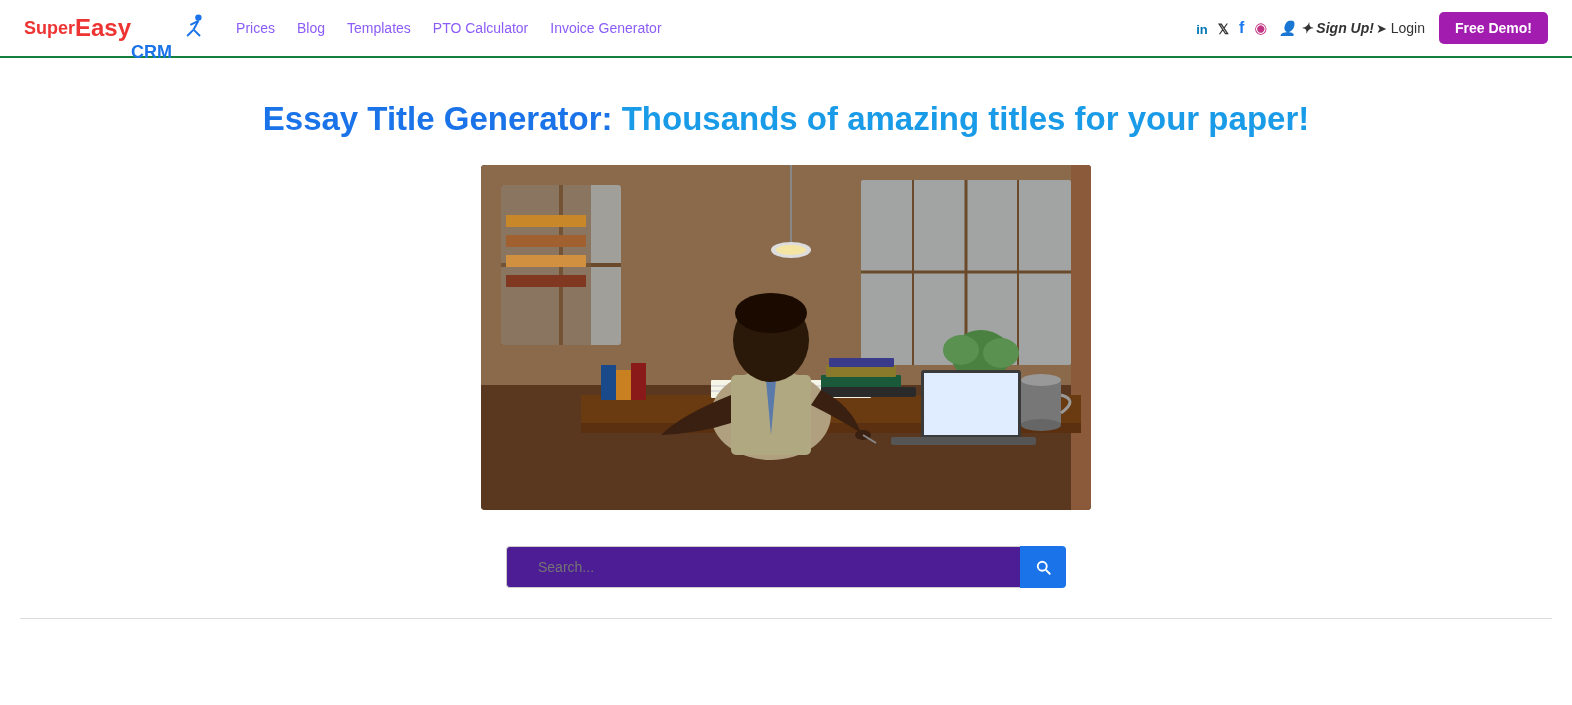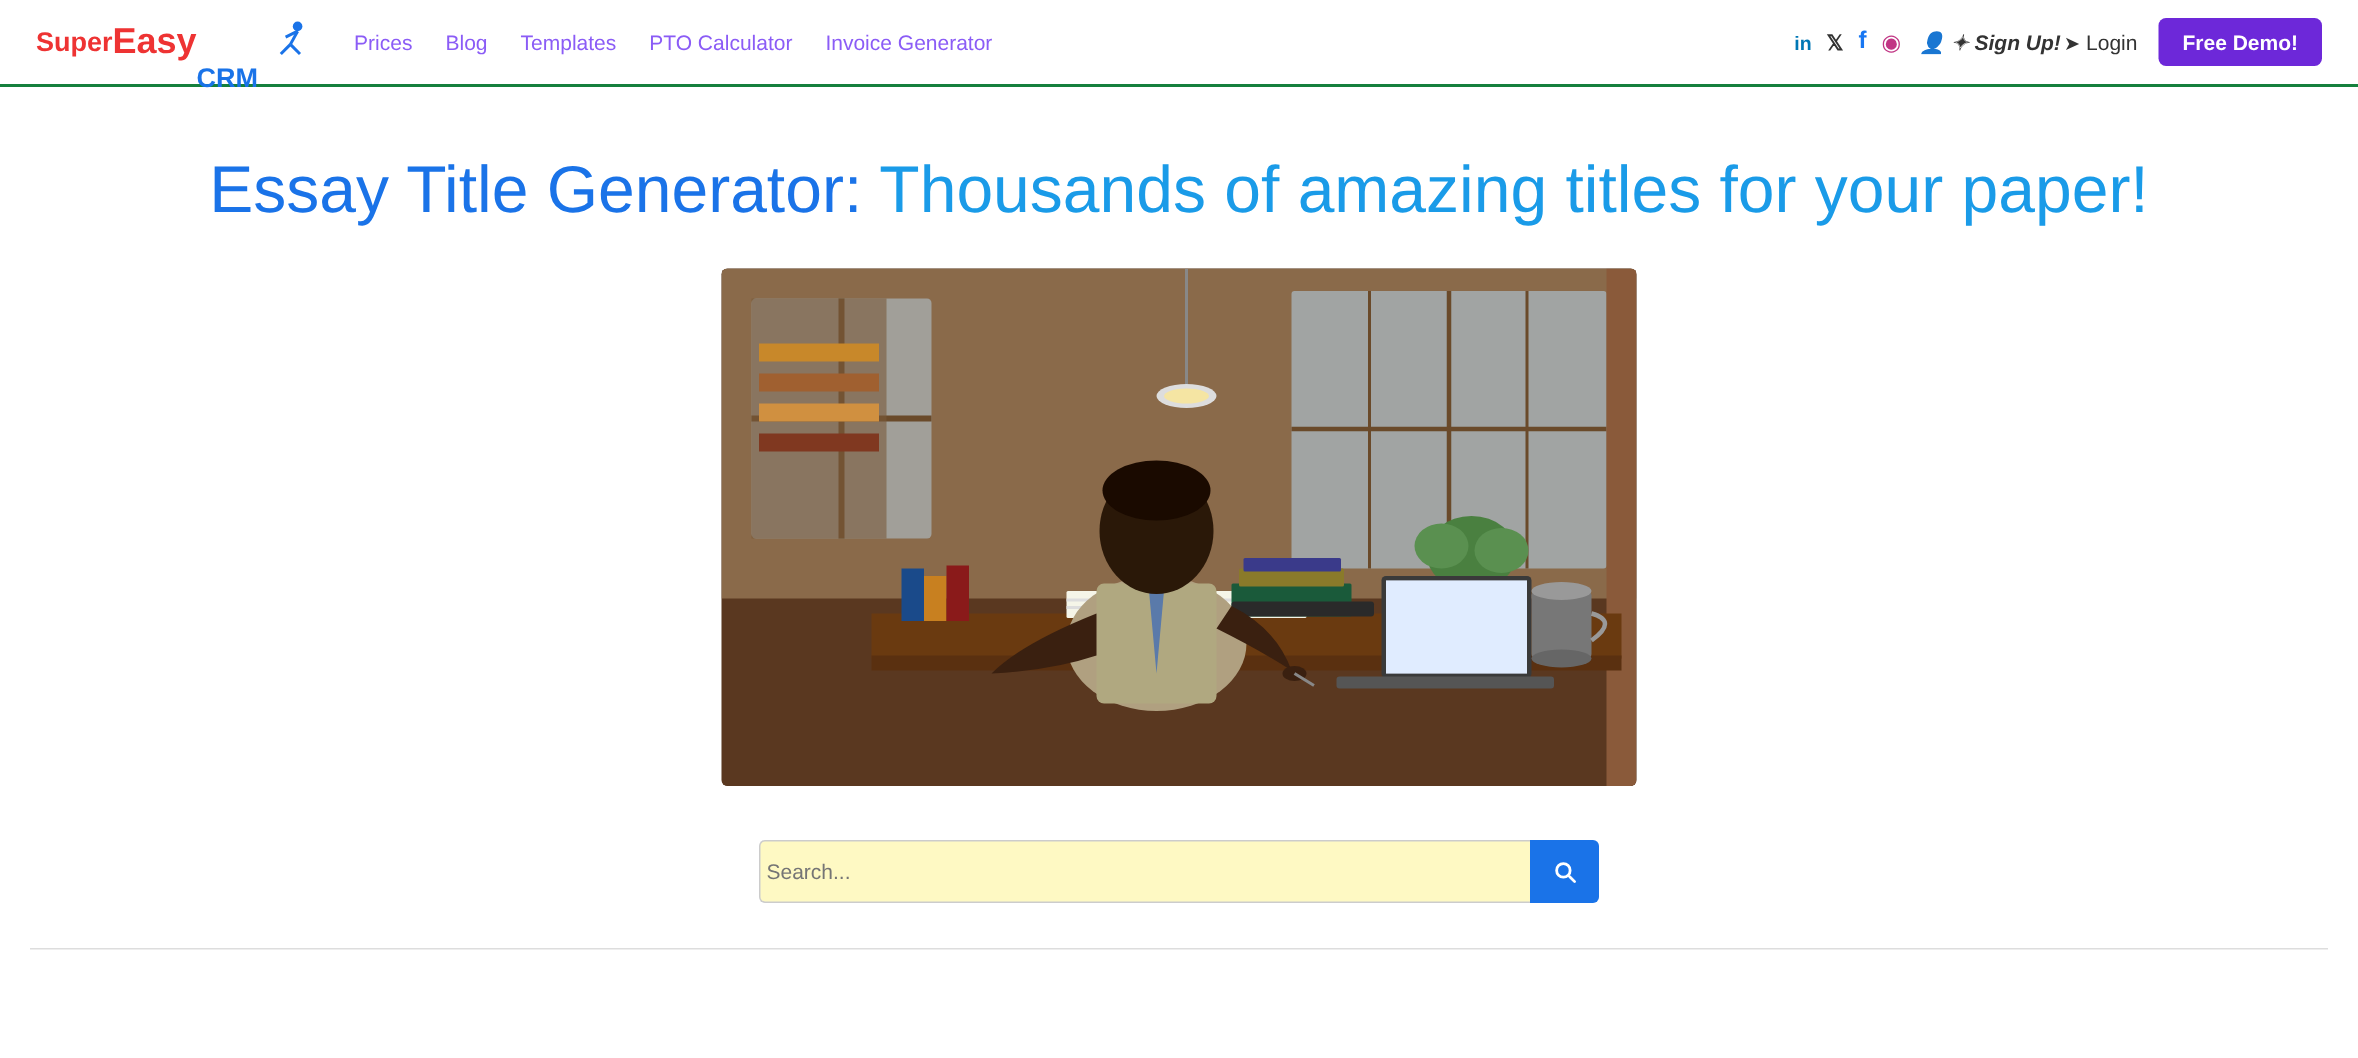--- a/index.html
+++ b/index.html
@@ -60,40 +60,40 @@
       font-style: italic;
     }
     .nav-login {
       color: #333;
       font-size: 14px;
       font-weight: 500;
       text-decoration: none;
       margin-right: 14px;
     }
     .btn-free-demo {
-      background: #6d28d9;
+      background: #a21caf;
       color: #fff;
       border: none;
       border-radius: 5px;
       padding: 8px 16px;
       font-size: 14px;
       font-weight: 700;
       cursor: pointer;
     }
 
     
     .main {
       display: flex;
       flex-direction: column;
       align-items: center;
       padding: 40px 20px 30px;
     }
     .page-title {
-      font-size: 44px;
-      font-weight: 400;
+      font-size: 33px;
+      font-weight: 700;
       text-align: right;
       margin-bottom: 24px;
       line-height: 1.3;
     }
     .page-title .label { color: #1a73e8; }
     .page-title .subtitle { color: #1a9be8; }
 
     .hero-image-wrapper {
       width: 610px;
       height: 345px;
@@ -111,25 +111,25 @@
       align-items: center;
       width: 560px;
       margin-bottom: 20px;
     }
     .search-input {
       flex: 1;
       height: 42px;
       border: 1px solid #ccc;
       border-right: none;
       border-radius: 4px 0 0 4px;
-      padding: 0 4px;
+      padding: 0 31px;
       font-size: 14px;
       color: #888;
       outline: none;
-      background: #fef9c3;
+      background: #4c1d95;
     }
     .search-btn {
       height: 42px;
       width: 46px;
       background: #1a73e8;
       border: none;
       border-radius: 0 4px 4px 0;
       cursor: pointer;
       display: flex;
       align-items: center;

